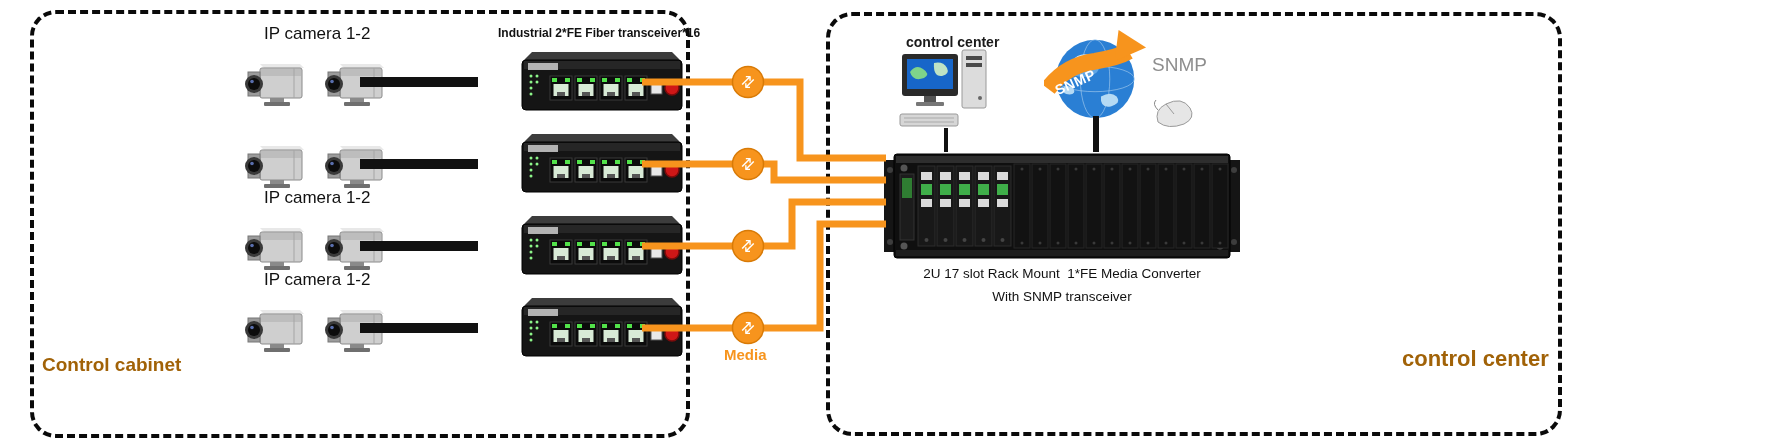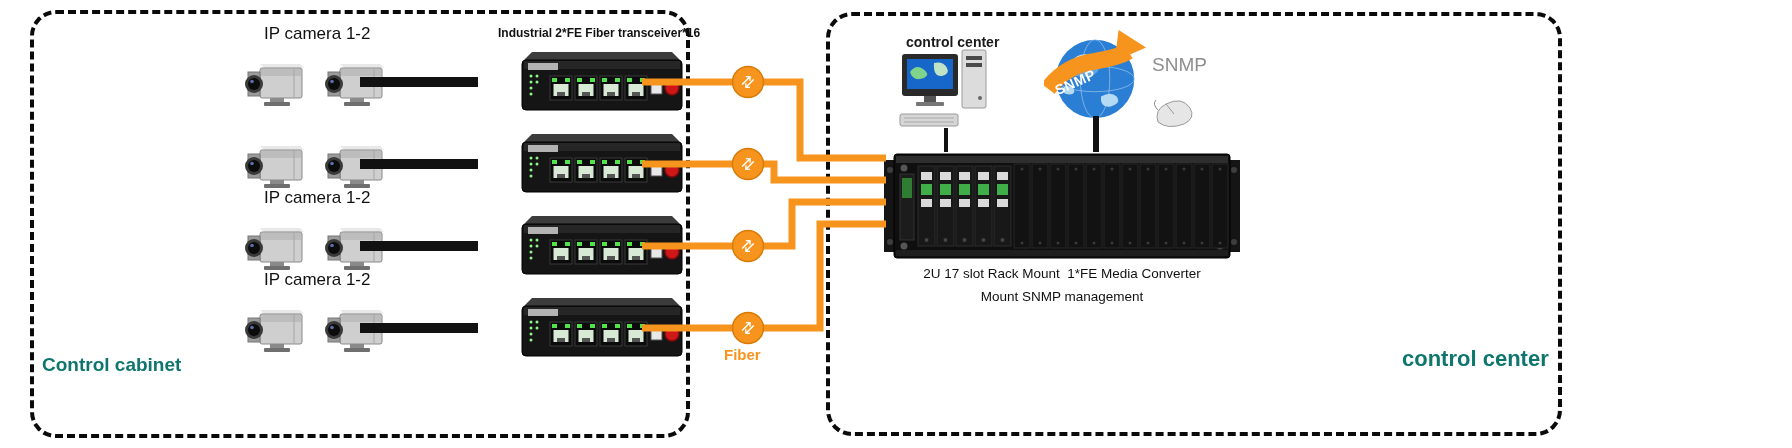--- a/index.html
+++ b/index.html
@@ -12,21 +12,21 @@
 
   .cam-row { position:absolute; left:0; width:700px; height:70px;margin-left:42px; }
   .cam-label { position:absolute; left:222px; top:-24px; font-size:17px; color:#111; white-space:nowrap; }
   .camera { position:absolute; top:8px; width:64px; height:52px; }
   .camera.c1 { left:202px; }
   .camera.c2 { left:282px; }
   .switch { position:absolute; left:476px; top:0; width:168px; height:68px; }
 
   #transceiver-label { left:466px; top:26px; font-size:12px; font-weight:bold; color:#111; white-space:nowrap;padding-left:32px; }
 
-  .red-label { position:absolute; color:#0f766e; font-weight:bold; white-space:nowrap; }
+  .red-label { position:absolute; color:#a16207; font-weight:bold; white-space:nowrap; }
   #label-cabinet    { left:42px;   top:354px; font-size:19px; }
   #label-center-red { left:1402px; top:346px; font-size:22px; font-weight:600; }
 
   #label-center-top { left:906px; top:34px; font-size:14px; font-weight:600; color:#1a1a1a; }
   #pc    { left:898px;  top:48px; width:100px; height:84px; }
   #globe { left:1044px; top:24px; width:108px; height:102px; }
   #snmp-ribbon-text { left:1054px; top:74px; font-size:14px; font-weight:bold; color:#fff;
                       transform:rotate(-24deg); letter-spacing:0.5px; z-index:12; }
   #snmp-gray { left:1152px; top:54px; font-size:19px; color:#8e8e8e; }
   #mouse { left:1152px; top:98px; width:44px; height:32px; }
@@ -259,21 +259,21 @@
       </svg>
   </div>
 
   <div id="rack" class="abs">
     <svg width="100%" height="100%">
         <use href="#sym-rack"></use>
       </svg>
   </div>
 
   <div id="caption1" class="rack-caption">2U 17 slot Rack Mount  1*FE Media Converter</div>
-  <div id="caption2" class="rack-caption">Mount SNMP management</div>
+  <div id="caption2" class="rack-caption">With SNMP transceiver</div>
 
   <div id="label-center-red" class="red-label">control center</div>
 
   <svg id="overlay">
     <g stroke="#111" stroke-width="10">
       <line x1="360" y1="82" x2="478" y2="82"></line>
       <line x1="360" y1="164" x2="478" y2="164"></line>
       <line x1="360" y1="246" x2="478" y2="246"></line>
       <line x1="360" y1="328" x2="478" y2="328"></line>
     </g>
@@ -284,15 +284,15 @@
       <path d="M642,164 H774 V180 H886"></path>
       <path d="M642,246 H792 V202 H886"></path>
       <path d="M642,328 H820 V224 H886"></path>
     </g>
     <use href="#sym-fiber" x="730" y="64" width="36" height="36"></use>
     <use href="#sym-fiber" x="730" y="146" width="36" height="36"></use>
     <use href="#sym-fiber" x="730" y="228" width="36" height="36"></use>
     <use href="#sym-fiber" x="730" y="310" width="36" height="36"></use>
   </svg>
 
-  <div id="fiber-label" class="abs">Fiber</div>
+  <div id="fiber-label" class="abs">Media</div>
 
 </div>
 
 </body></html>

